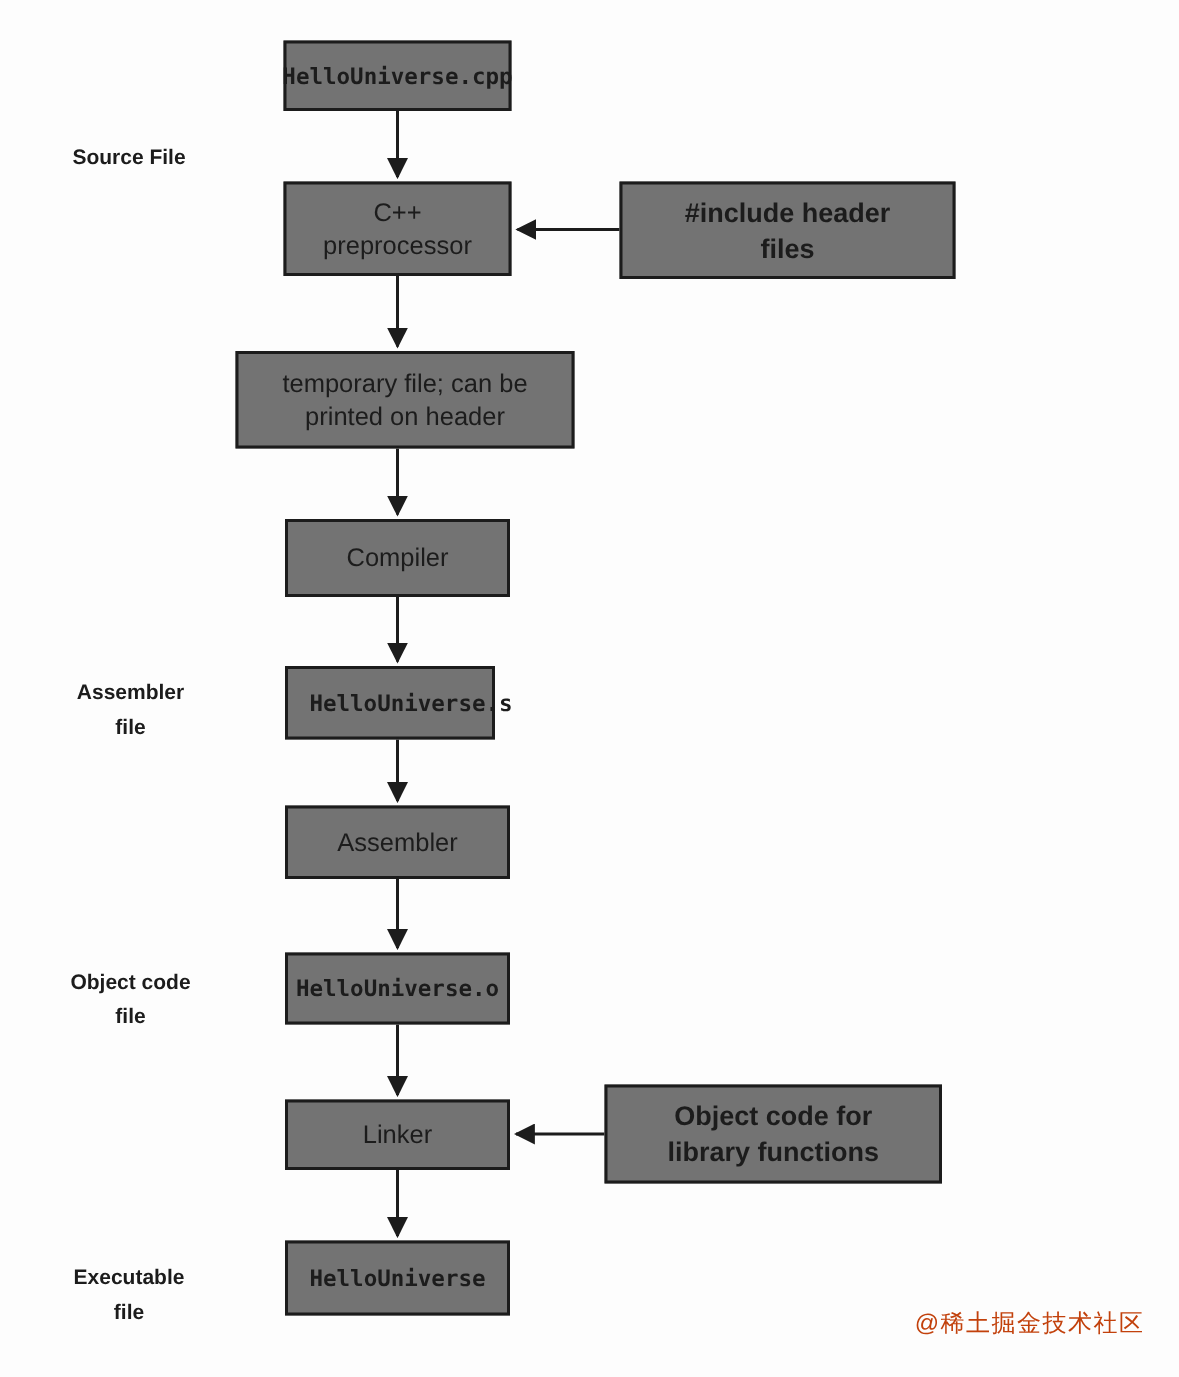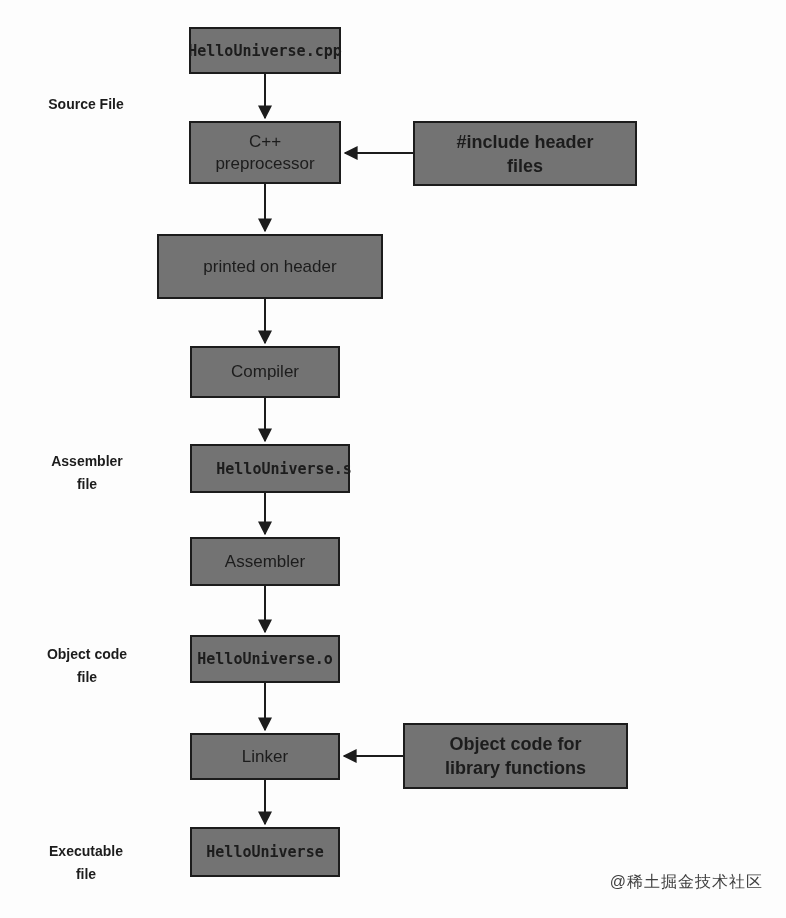--- a/index.html
+++ b/index.html
@@ -51,21 +51,21 @@
     position: absolute;
     left: 0; top: 0;
     width: 786px; height: 918px;
     pointer-events: none;
   }
   .watermark {
     position: absolute;
     top: 872px;
     right: 23px;
     font-size: 16px;
-    color: #404040;
+    color: #c2410c;
     letter-spacing: 1px;
   }
 </style>
 </head>
 <body>
 
 <div class="canvas">
 
   <svg class="arrows" width="786" height="918" viewBox="0 0 786 918" xmlns="http://www.w3.org/2000/svg">
     <defs>
@@ -111,28 +111,29 @@
     <span>C++</span>
     <span>preprocessor</span>
   </div>
 
   <div class="node boldnote" style="left:413px; top:121px; width:224px; height:65px;">
     <span>#include header</span>
     <span>files</span>
   </div>
 
   <div class="node sans" style="left:157px; top:234px; width:226px; height:65px;">
+    <span>temporary file; can be</span>
     <span>printed on header</span>
   </div>
 
   <div class="node sans" style="left:190px; top:346px; width:150px; height:52px;">
     <span>Compiler</span>
   </div>
 
-  <div class="node mono" style="left:190px; top:444px; width:160px; height:49px;padding-left:28px;">
+  <div class="node mono" style="left:190px; top:444px; width:140px; height:49px;padding-left:28px;">
     <span>HelloUniverse.s</span>
   </div>
 
   <div class="node sans" style="left:190px; top:537px; width:150px; height:49px;">
     <span>Assembler</span>
   </div>
 
   <div class="node mono" style="left:190px; top:635px; width:150px; height:48px;">
     <span>HelloUniverse.o</span>
   </div>

